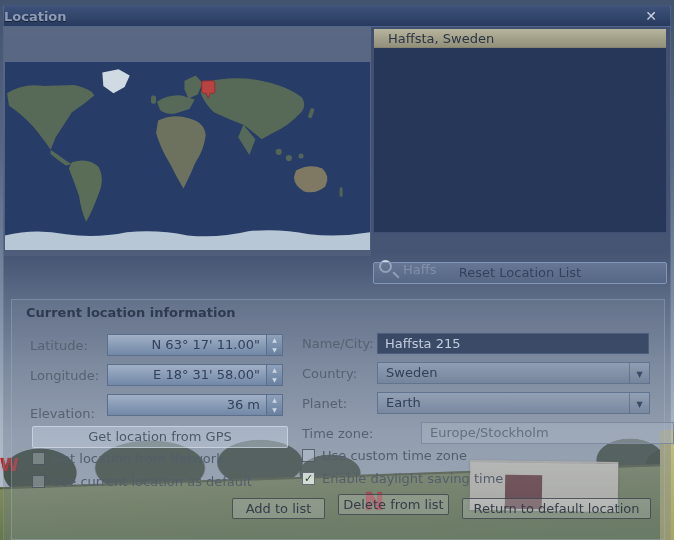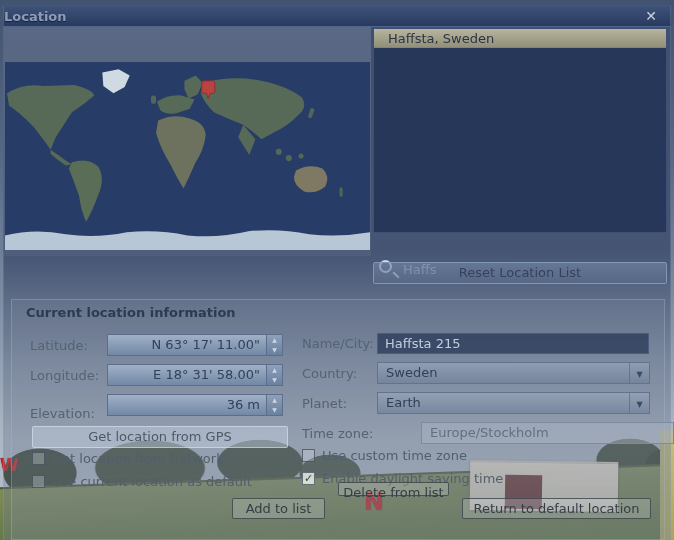--- a/index.html
+++ b/index.html
@@ -259,16 +259,16 @@
 
     <div class="abs chk-box" style="left:290px; top:149px;"></div>
     <div class="abs chk-label" style="left:310px; top:148px;">Use custom time zone</div>
 
     <div class="abs chk-box checked" style="left:290px; top:172px;">
       <span>✓</span>
     </div>
     <div class="abs chk-label" style="left:310px; top:171px;">Enable daylight saving time</div>
 
     <div class="abs action-btn" style="left:220px; top:198px; width:93px; height:21px;">Add to list</div>
-    <div class="abs action-btn" style="left:326px; top:182px; width:111px; height:14px;">Delete from list</div>
+    <div class="abs action-btn" style="left:326px; top:194px; width:111px; height:21px;">Delete from list</div>
     <div class="abs action-btn" style="left:450px; top:198px; width:189px; height:21px;">Return to default location</div>
   </div>
 </div>
 
 </body></html>

